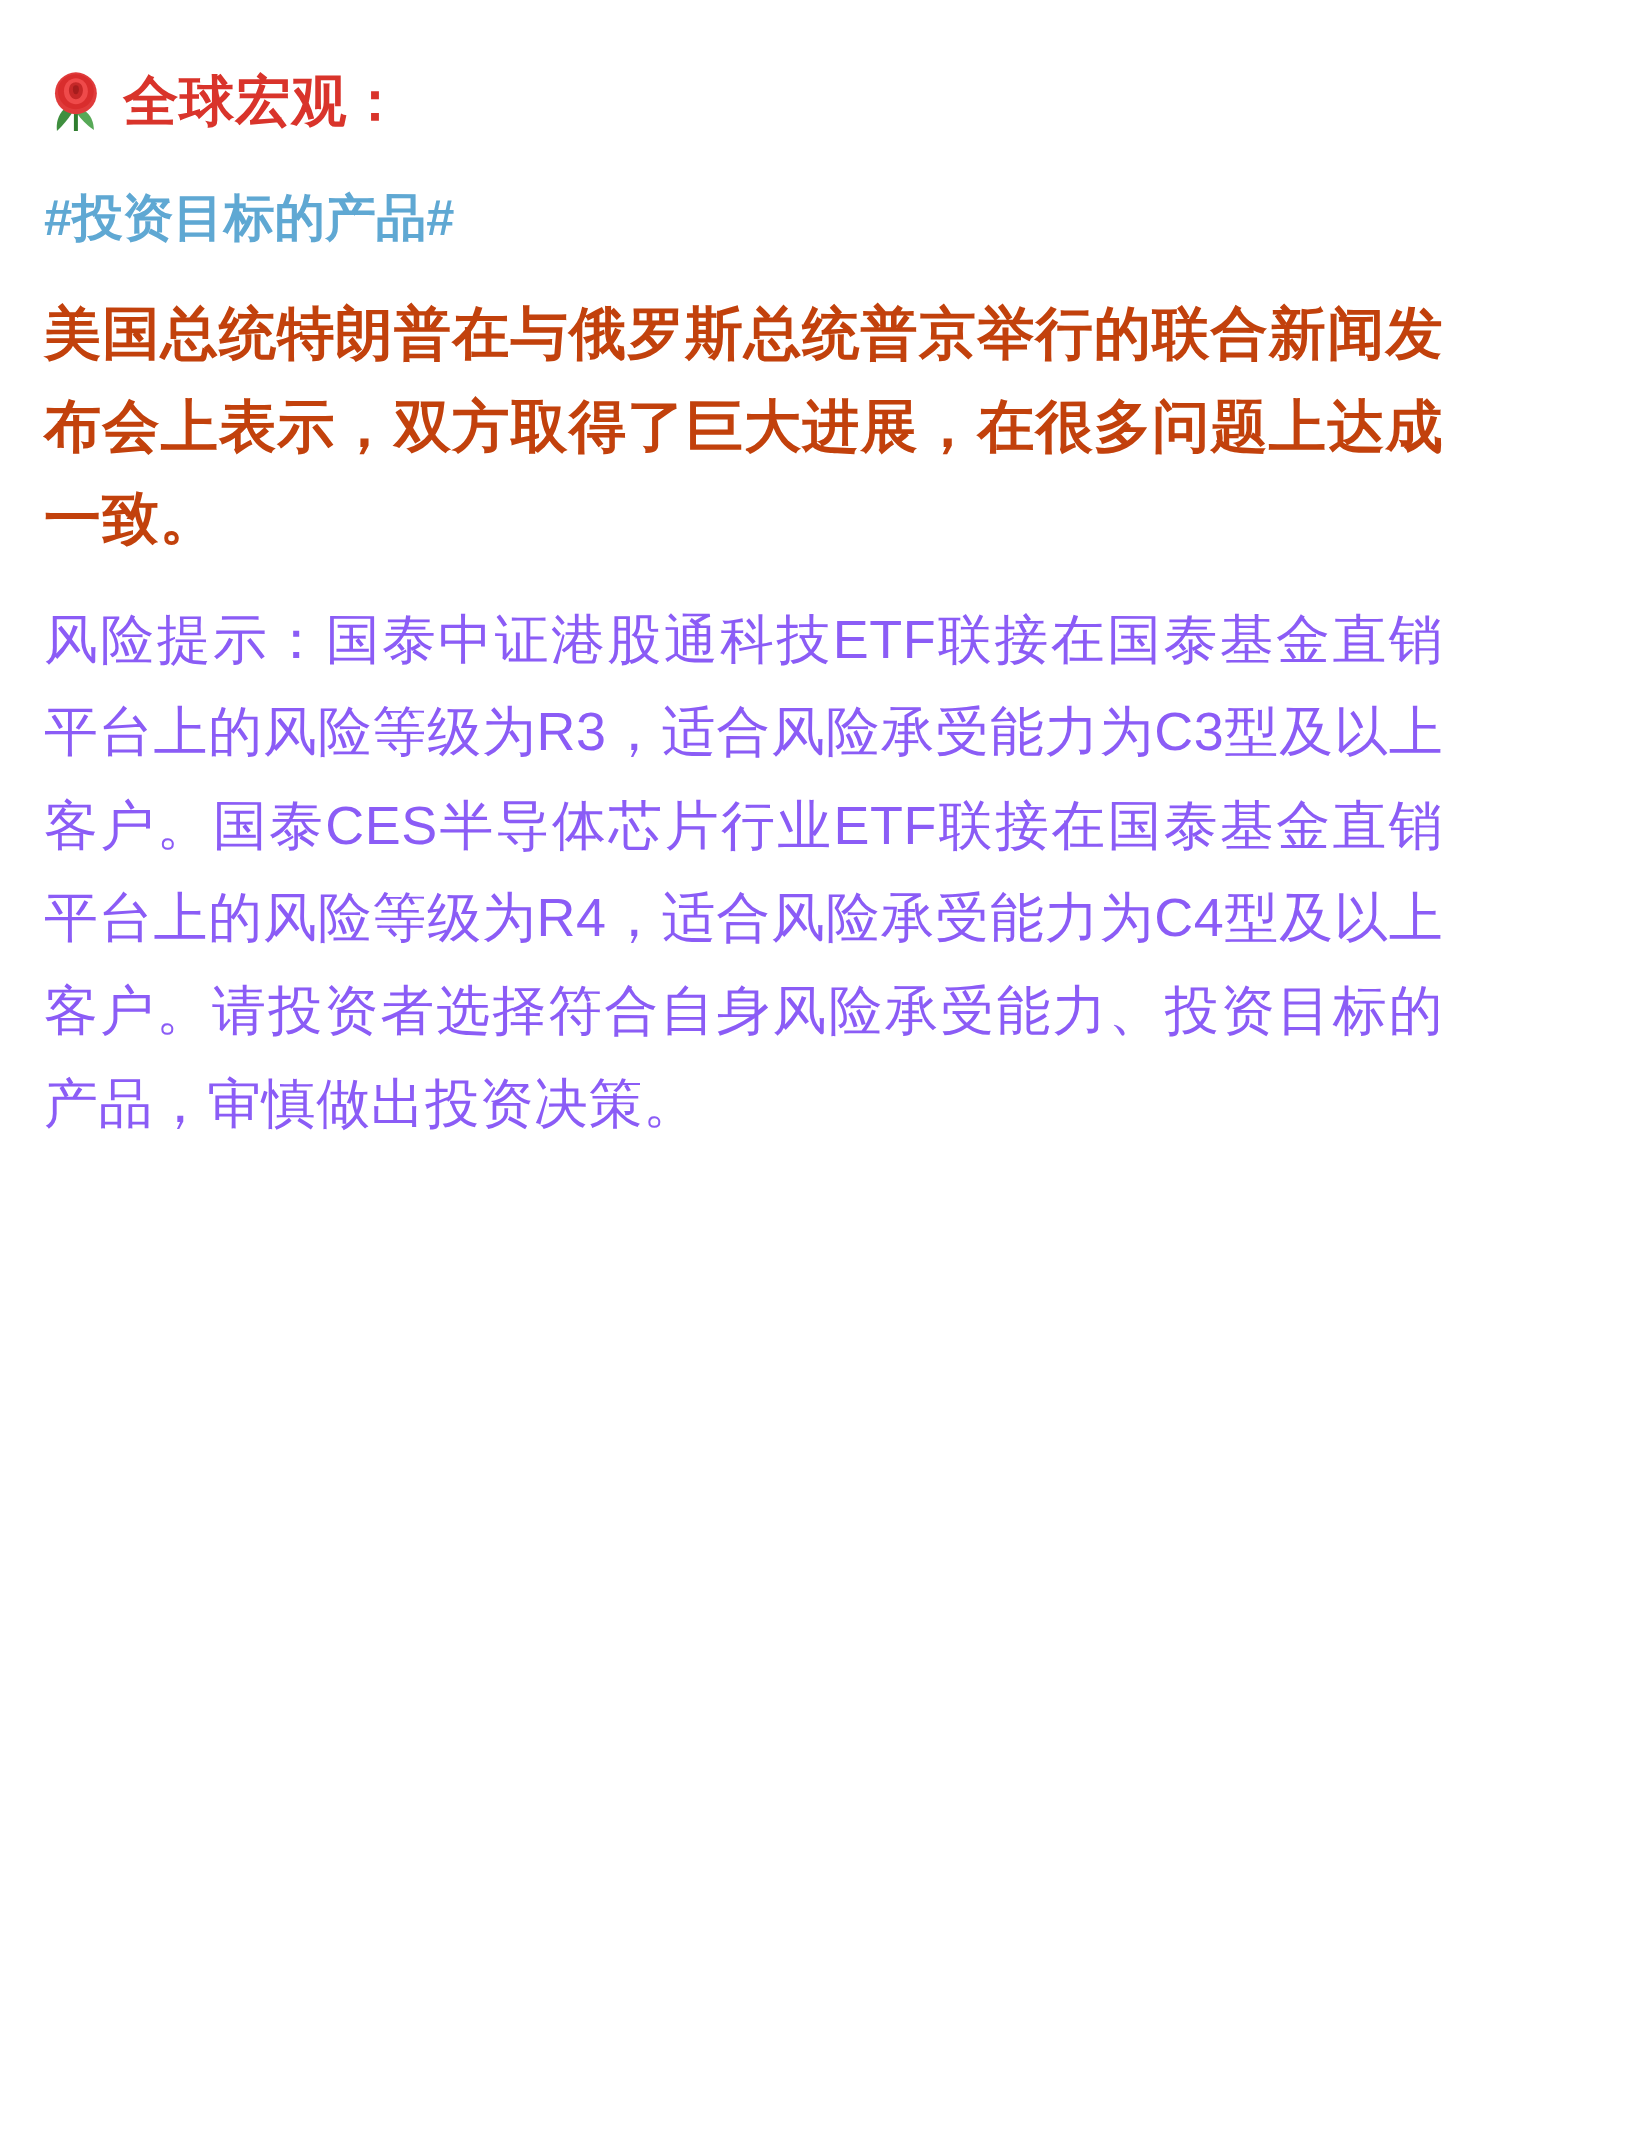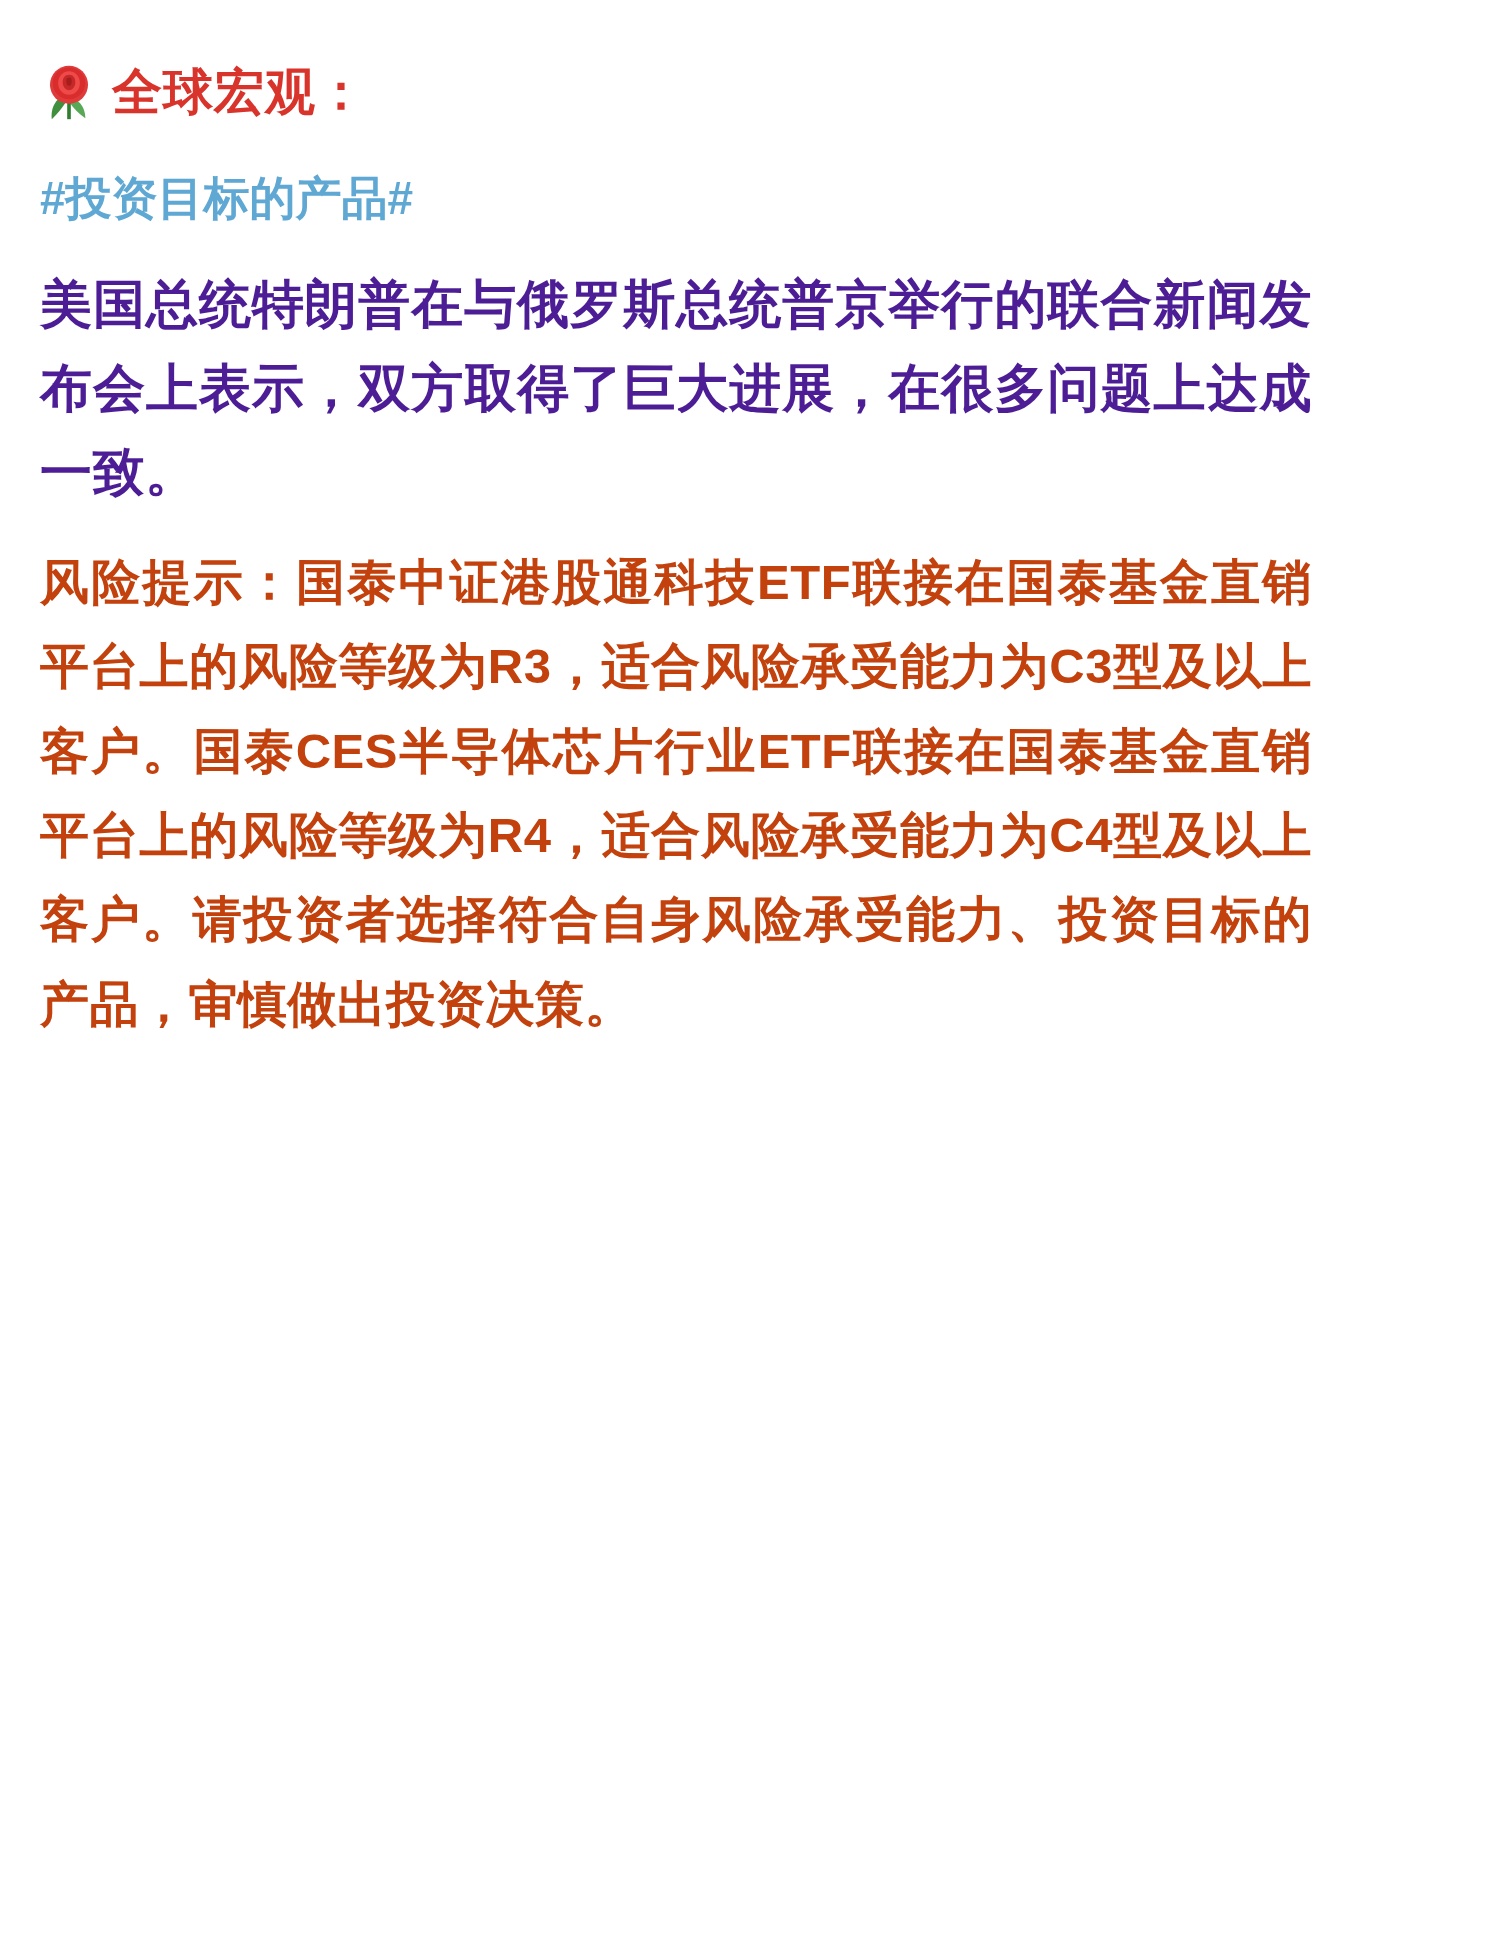--- a/index.html
+++ b/index.html
@@ -47,35 +47,35 @@
     color: #5fa8d3;
     font-size: 46px;
     font-weight: 700;
     line-height: 1.25;
     margin: 0 0 34px 0;
     display: inline-block;
   }
 
   
   .body-paragraph {
-    color: #4c1d95;
+    color: #c2410c;
     font-size: 52px;
     font-weight: 600;
     line-height: 1.62;
     letter-spacing: 0.5px;
     margin: 0 0 26px 0;
     text-align: justify;
     text-justify: inter-ideograph;
   }
 
   
   .risk-paragraph {
-    color: #c2410c;
+    color: #8b5cf6;
     font-size: 49px;
-    font-weight: 700;
+    font-weight: 400;
     line-height: 1.72;
     letter-spacing: 0.5px;
     margin: 0;
     text-align: justify;
     text-justify: inter-ideograph;
   }
 </style>
 </head>
 <body>
 

